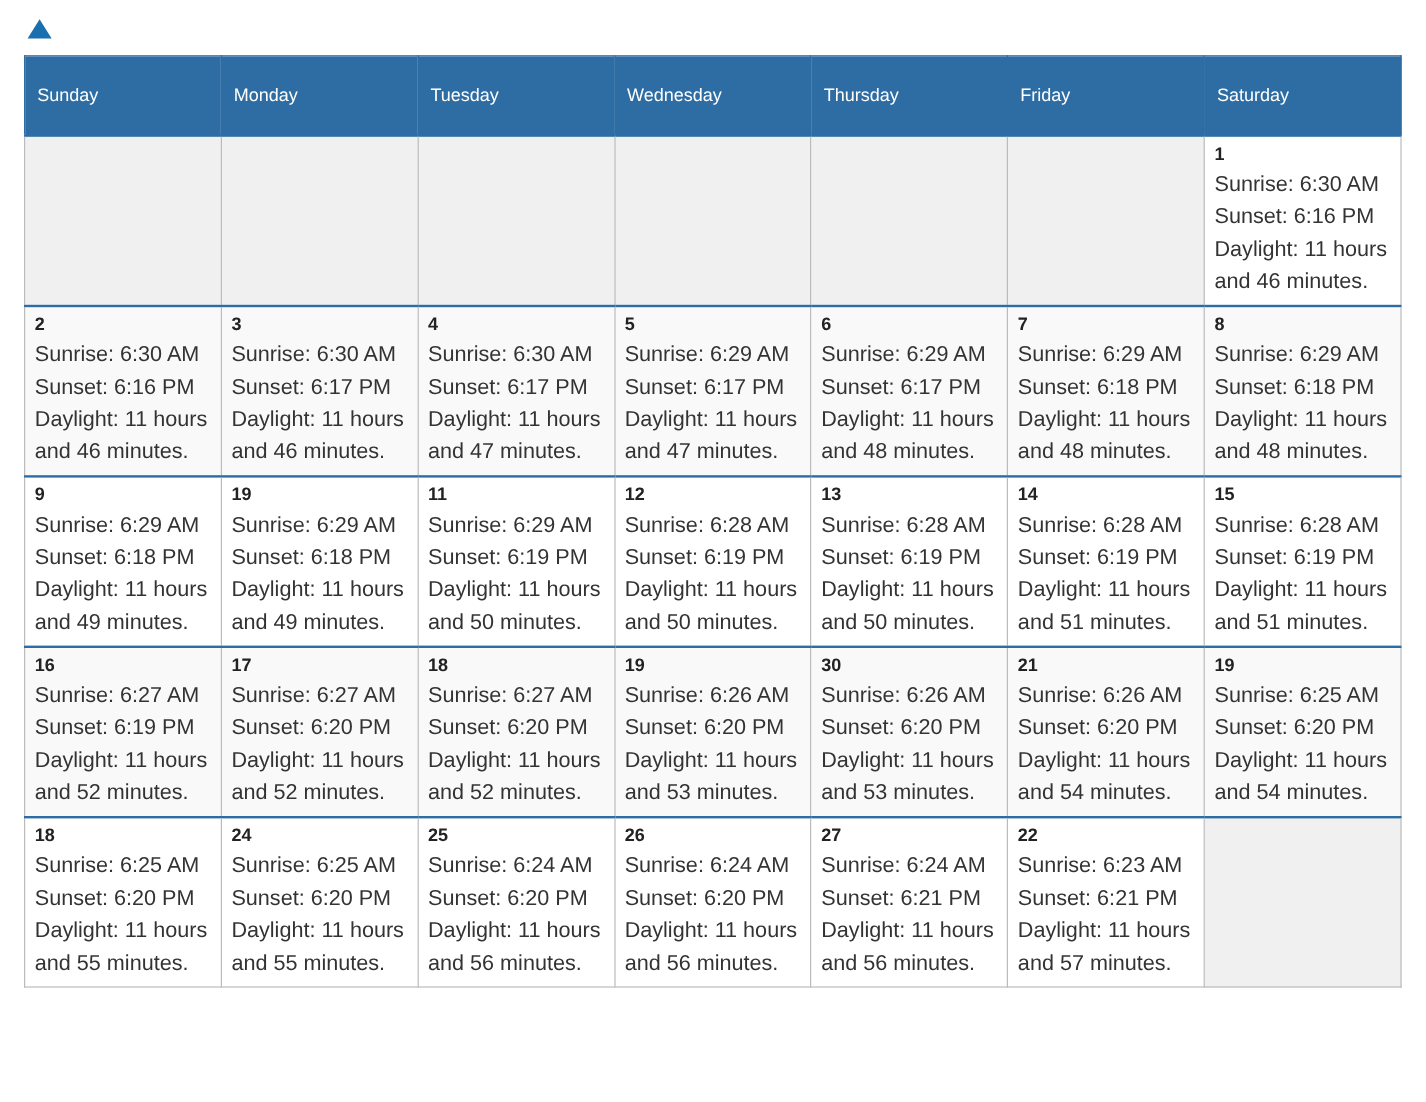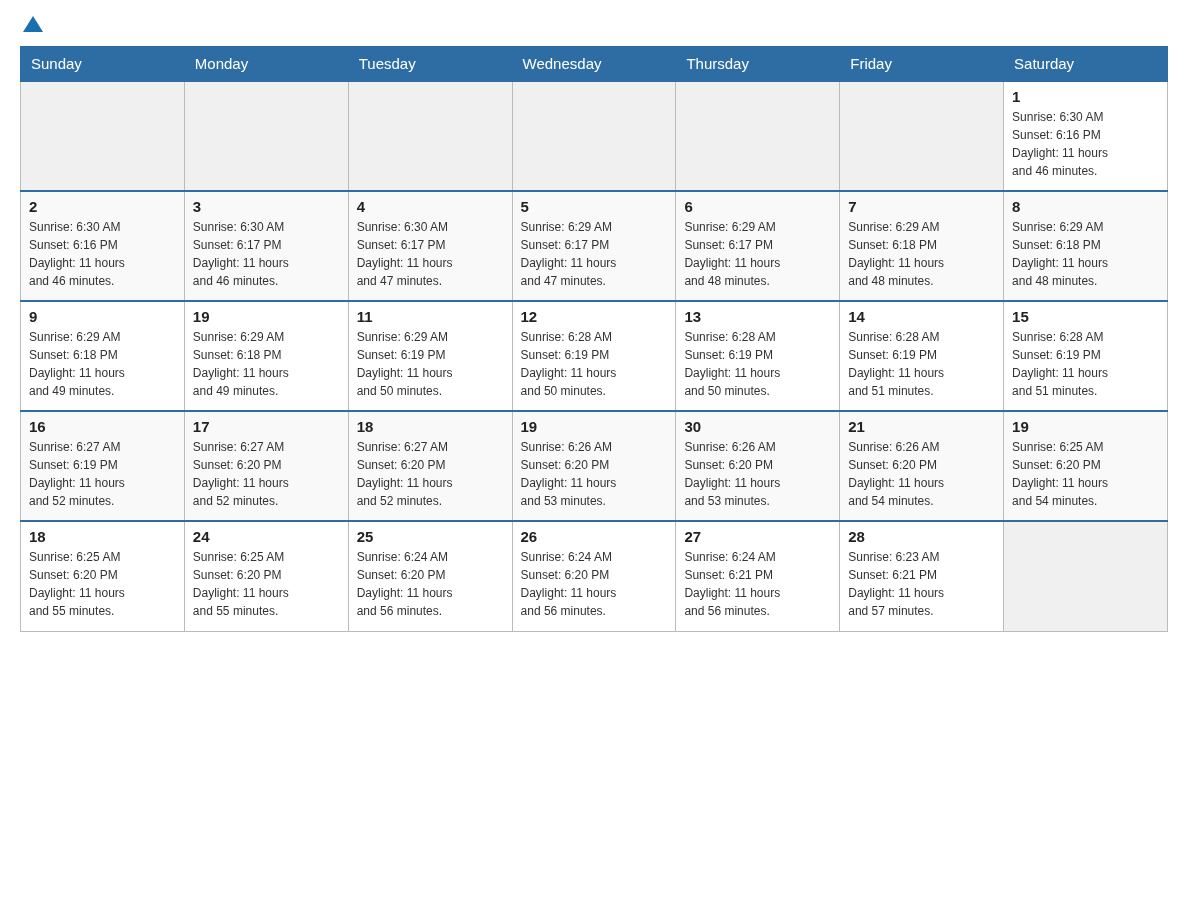--- a/index.html
+++ b/index.html
@@ -65,21 +65,21 @@
       margin-top: 4px;
     }
     .calendar-table {
       width: 100%;
       border-collapse: collapse;
       border: 1px solid #999;
     }
     .calendar-table th {
       background-color: #2e6da4;
       color: #fff;
-      padding: 8px 10px;
+      padding: 24px 10px;
       font-size: 15px;
       font-weight: normal;
       text-align: left;
       border: 1px solid #2e6da4;
     }
     .calendar-table td {
       vertical-align: top;
       padding: 6px 8px;
       border: 1px solid #bbb;
       width: 14.28%;
@@ -91,21 +91,21 @@
       background: #f9f9f9;
     }
     .day-number {
       font-size: 15px;
       font-weight: bold;
       color: #222;
       display: block;
       margin-bottom: 3px;
     }
     .day-info {
-      font-size: 12px;
+      font-size: 18px;
       color: #333;
       line-height: 1.5;
     }
     .empty-cell {
       background: #f0f0f0 !important;
     }
     .week-row td {
       border-top: 2px solid #2e6da4;
     }
   </style>
@@ -258,19 +258,19 @@
         </td>
         <td>
           <span class="day-number">26</span>
           <div class="day-info">Sunrise: 6:24 AM<br>Sunset: 6:20 PM<br>Daylight: 11 hours<br>and 56 minutes.</div>
         </td>
         <td>
           <span class="day-number">27</span>
           <div class="day-info">Sunrise: 6:24 AM<br>Sunset: 6:21 PM<br>Daylight: 11 hours<br>and 56 minutes.</div>
         </td>
         <td>
-          <span class="day-number">28</span>
+          <span class="day-number">22</span>
           <div class="day-info">Sunrise: 6:23 AM<br>Sunset: 6:21 PM<br>Daylight: 11 hours<br>and 57 minutes.</div>
         </td>
         <td class="empty-cell"></td>
       </tr>
     </tbody>
 </table>
 
 </body></html>

